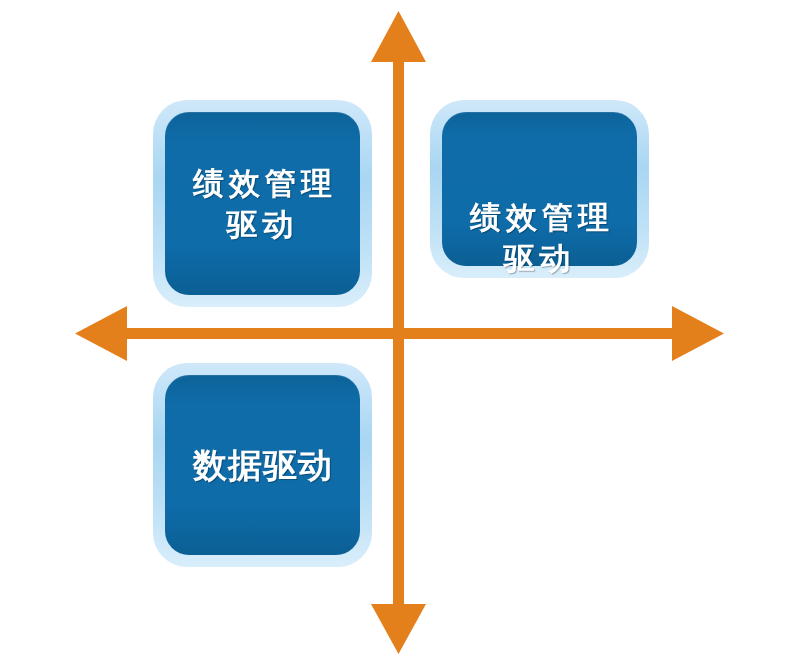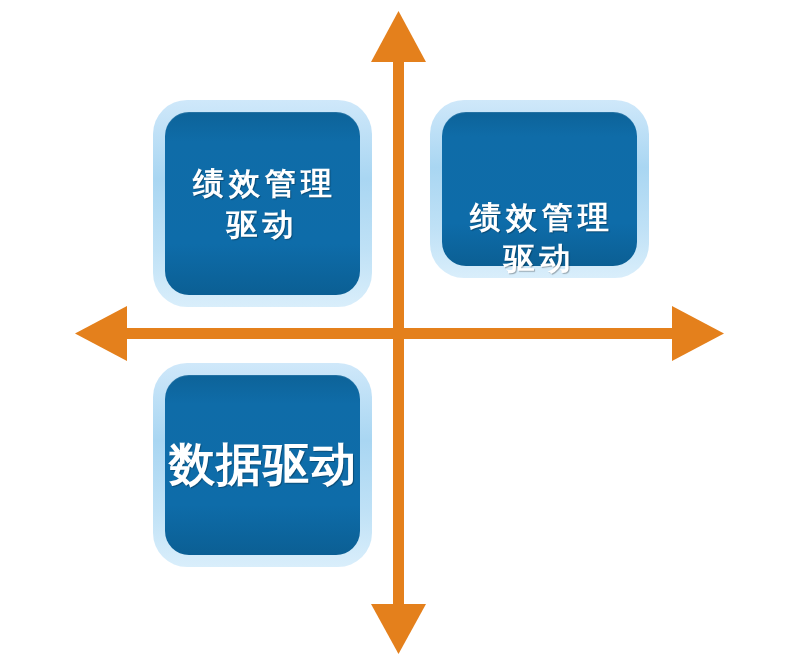--- a/index.html
+++ b/index.html
@@ -81,21 +81,21 @@
   #box-tr { left: 430px; top: 100px;  width: 219px; height: 178px; align-items: flex-end; }
   #box-bl { left: 153px; top: 363px;  width: 219px; height: 204px; }
   #box-br { left: 430px; top: 363px;  width: 219px; height: 204px; }
 
   #box-tl .label, #box-tr .label {
     font-size: 31px;
     letter-spacing: 5px;
     text-indent: 5px;
   }
   #box-bl .label, #box-br .label {
-    font-size: 46px;
+    font-size: 34px;
     letter-spacing: 1px;
     text-indent: 1px;
     text-align: right;
   }
 </style>
 </head>
 <body>
 
 <div id="canvas">
 

